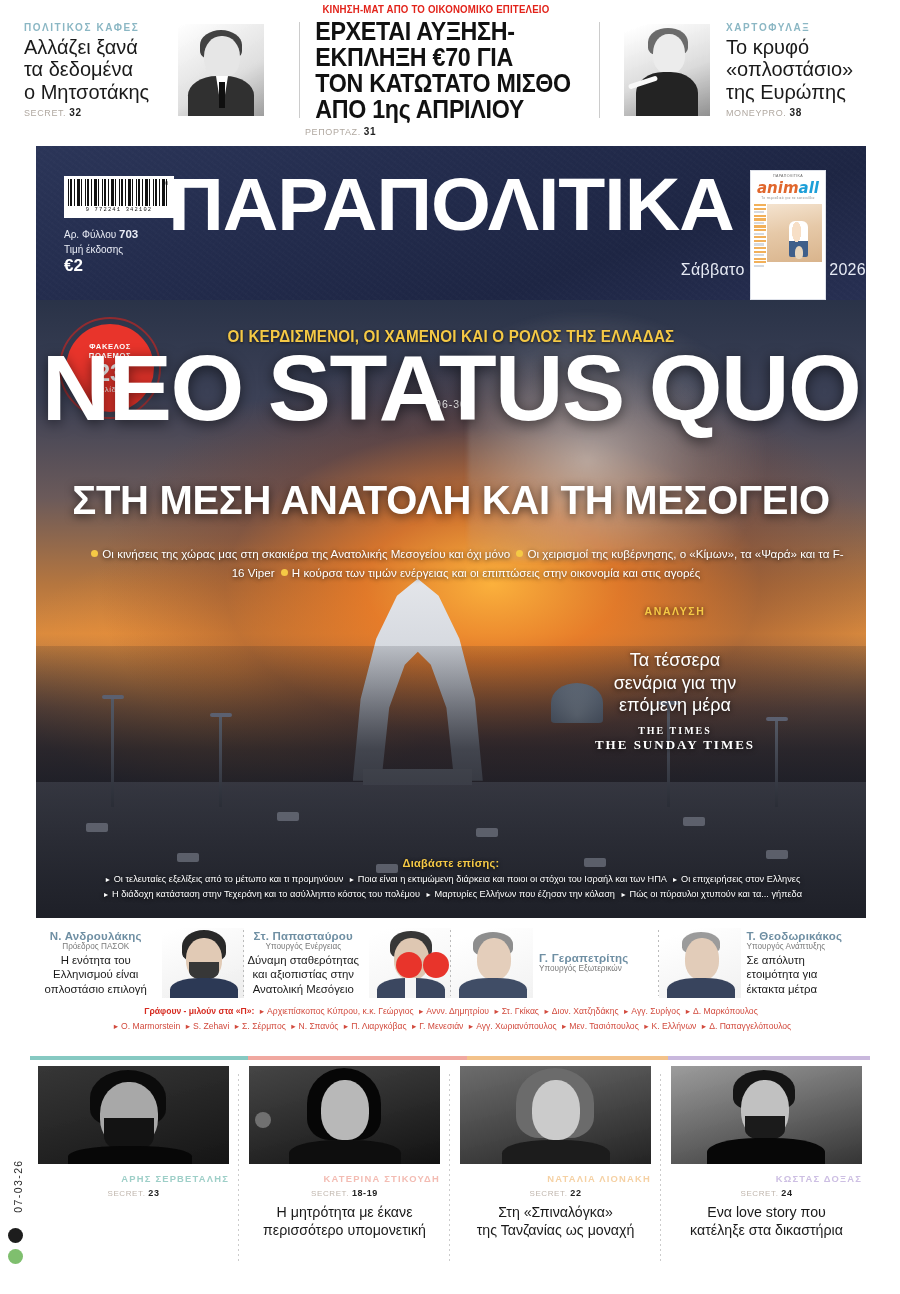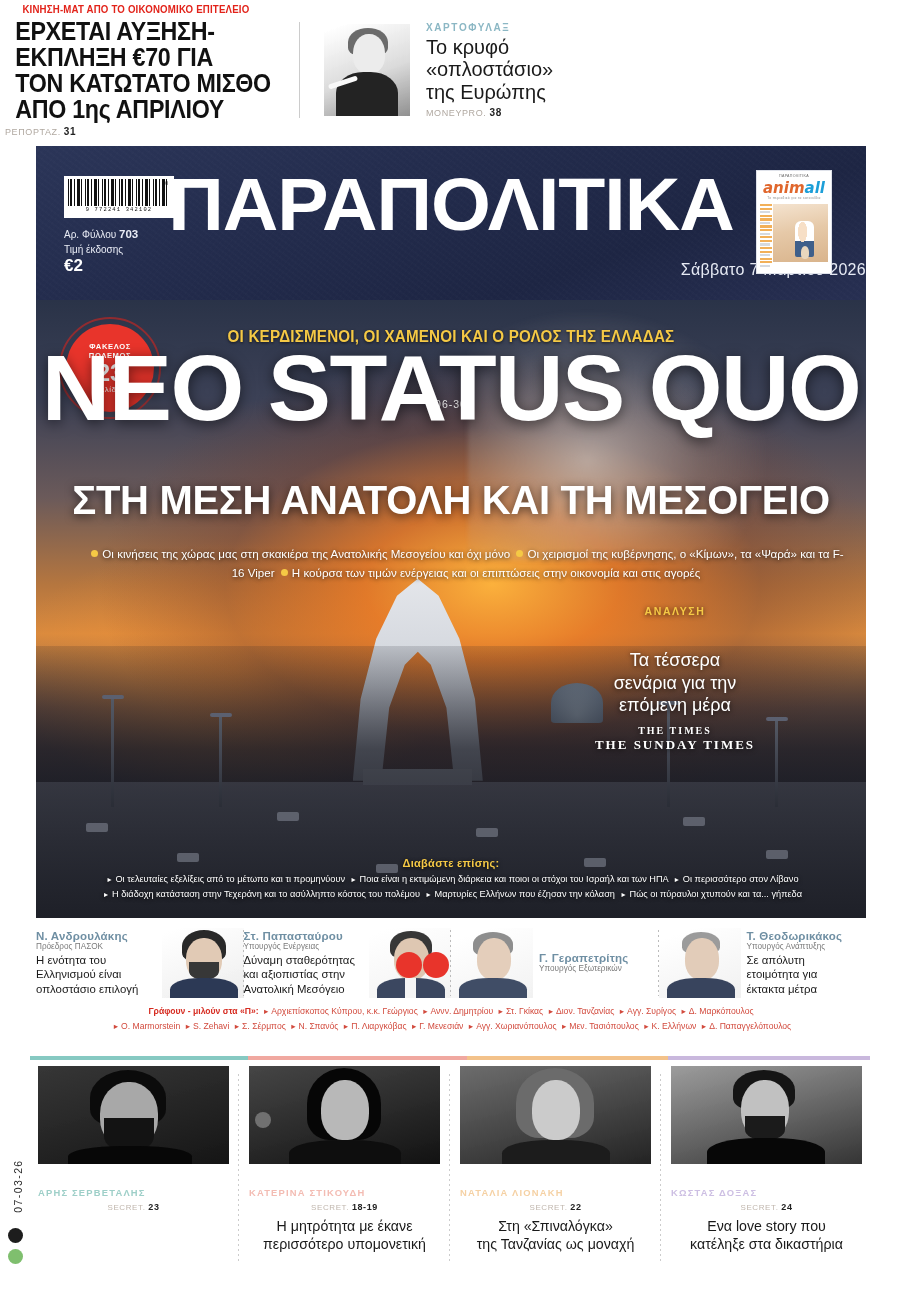--- a/index.html
+++ b/index.html
@@ -54,21 +54,21 @@
   .mh-issue b { font-size:11.5px; }
   .mh-price { position:absolute; left:28px; top:110px; color:#fff; font-size:17px; font-weight:700; }
 
   .logo { position:absolute; left:0; right:0; top:22px; text-align:center;
      font-family:"Liberation Sans Narrow","Liberation Sans",sans-serif;
      font-weight:700; font-size:74px; line-height:1; color:#fff;
      letter-spacing:-1px; transform:scaleX(1.04); }
   .mh-date { position:absolute; left:0; right:0; top:115px; text-align:right;
      color:#e6eaf4; font-size:16px; letter-spacing:.3px; }
 
-  .animall { position:absolute; right:34px; top:24px; width:76px; height:104px;
+  .animall { position:absolute; right:40px; top:24px; width:76px; height:130px;
      background:#fff; border:1px solid #dfe2ea; overflow:hidden; }
   .am-top { font-size:3.6px; text-align:center; color:#666; padding-top:3px; letter-spacing:.3px;}
   .am-logo { text-align:center; font-size:15px; font-weight:700; color:#e0672d; line-height:1;
      margin-top:3px; font-style:italic; font-family:"DejaVu Sans",sans-serif; }
   .am-logo .all { color:#1d9fd8; }
   .am-sub { text-align:center; font-size:3.2px; color:#888; letter-spacing:.4px; }
   .am-body { position:relative; height:62px; margin-top:2px; }
   .am-photo { position:absolute; left:16px; top:2px; right:3px; bottom:2px;
      background:linear-gradient(170deg,#f4e3cf,#e6c9a8 45%,#d9b48c); }
   .am-col { position:absolute; left:3px; top:2px; width:12px; bottom:2px; }
@@ -150,21 +150,21 @@
 
   
   .quotes { position:absolute; left:36px; top:924px; width:830px; height:78px; display:flex; }
   .q-cell { flex:1; display:flex; align-items:center; position:relative; }
   .q-sep { position:absolute; right:0; top:6px; width:1px; height:66px;
      background:repeating-linear-gradient(180deg,#bbb 0 2px,transparent 2px 5px); }
   .q-txt { flex:1; text-align:right; padding-right:6px; }
   .q-name { color:#6f8fa3; font-size:11.5px; font-weight:700; letter-spacing:.2px; }
   .q-role { color:#7b7b7b; font-size:8.2px; margin-bottom:2px; }
   .q-quote { color:#1a1a1a; font-size:11.4px; line-height:1.28; }
-  .q-cell.l .q-txt { text-align:left; }
+  .q-cell.l .q-txt { text-align:center; }
   .q-cell.r .q-txt { text-align:left; padding-left:6px; padding-right:0; }
   .q-photo { width:82px; height:70px; overflow:hidden; position:relative;
      background:#eceff2; filter:grayscale(.15) contrast(1.05); }
 
   .redcircles { position:absolute; left:396px; top:952px; width:56px; height:26px; }
   .redcircles i { position:absolute; width:26px; height:26px; border-radius:50%; background:#e8342b; }
   .redcircles i:nth-child(2){ left:27px; }
 
   
   .contrib { position:absolute; left:36px; top:1004px; width:830px; text-align:center;
@@ -175,21 +175,21 @@
   
   .botrule { position:absolute; left:30px; top:1056px; width:840px; height:4px;
      background:linear-gradient(90deg,#86c9c2 0%,#86c9c2 26%,#f0a8a0 26%,#f0a8a0 52%,#f3c28a 52%,#f3c28a 76%,#c9b8dd 76%,#c9b8dd 100%); }
 
   .cards { position:absolute; left:28px; top:1066px; width:844px; height:216px; display:flex; }
   .card { flex:1; position:relative; padding:0 10px; }
   .card-sep { position:absolute; right:0; top:8px; width:1px; height:190px;
      background:repeating-linear-gradient(180deg,#ccc 0 2px,transparent 2px 5px); }
   .card-photo { width:100%; height:98px; overflow:hidden; position:relative; background:#e2e2e2;
      filter:grayscale(1) contrast(1.08); }
-  .card-name { text-align:left; font-size:9.4px; font-weight:700; letter-spacing:1.2px; margin-top:23px; }
+  .card-name { text-align:right; font-size:9.4px; font-weight:700; letter-spacing:1.2px; margin-top:9px; }
   .card-ref { text-align:center; font-size:8px; color:#c0b6ad; letter-spacing:.6px; margin-top:4px; }
   .card-ref b { color:#222; font-size:9px; font-weight:700; }
   .card-title { text-align:center; font-size:14.2px; line-height:1.26; color:#1a1a1a; margin-top:6px; }
 
   
   .stamp { position:absolute; left:6px; top:1150px; width:22px; height:130px; }
   .stamp-txt { position:absolute; left:-28px; top:30px; width:80px; text-align:center;
      transform:rotate(-90deg); font-size:10.5px; letter-spacing:1.4px; color:#2a2a2a; }
   .stamp-d1 { position:absolute; left:2px; top:78px; width:15px; height:15px; border-radius:50%; background:#1d1d1d; }
   .stamp-d2 { position:absolute; left:2px; top:99px; width:15px; height:15px; border-radius:50%; background:#7fbf6e; }
@@ -200,20 +200,41 @@
   .p-body { position:absolute; border-radius:44% 44% 0 0; }
   .p-hair { position:absolute; border-radius:50% 50% 30% 30%; }
 </style>
 </head>
 <body>
 
 <div class="page">
 
   <div class="topstrip">
 
+    <div class="ts-cell" style="width:300px; padding-left:24px;">
+      <div class="ts-text" style="width:140px;">
+        <div class="ts-kicker">ΠΟΛΙΤΙΚΟΣ ΚΑΦΕΣ</div>
+        <div class="ts-title" style="white-space:pre-line;">Αλλάζει ξανά
+τα δεδομένα
+ο Μητσοτάκης</div>
+        <div class="ts-ref">
+          <span>SECRET.</span>
+          <b>32</b>
+        </div>
+      </div>
+      <div class="ts-photo" style="margin-left:14px;">
+        <div class="bg" style="background:linear-gradient(150deg,#efefef,#d2d2d2 60%,#9a9a9a);"></div>
+        <div class="p-hair" style="left:22px;top:6px;width:42px;height:30px;background:#4a4a4a;"></div>
+        <div class="p-head" style="left:26px;top:12px;width:36px;height:42px;background:#d9d9d9;"></div>
+        <div class="p-body" style="left:10px;top:52px;width:66px;height:44px;background:#3a3a3a;"></div>
+        <div style="position:absolute;left:38px;top:52px;width:12px;height:30px;background:#f2f2f2;clip-path:polygon(0 0,100% 0,60% 100%,40% 100%);"></div>
+        <div style="position:absolute;left:41px;top:58px;width:6px;height:26px;background:#1e1e1e;"></div>
+      </div>
+      <div class="ts-divider" style="right:0;"></div>
+    </div>
 
     <div class="ts-cell ts-center" style="width:300px; justify-content:center;">
       <div class="ts-text" style="width:290px;">
         <div class="ts-kicker red">ΚΙΝΗΣΗ-ΜΑΤ ΑΠΟ ΤΟ ΟΙΚΟΝΟΜΙΚΟ ΕΠΙΤΕΛΕΙΟ</div>
         <div class="ts-title" style="white-space:pre-line;">ΕΡΧΕΤΑΙ ΑΥΞΗΣΗ-ΕΚΠΛΗΞΗ €70 ΓΙΑ
 ΤΟΝ ΚΑΤΩΤΑΤΟ ΜΙΣΘΟ ΑΠΟ 1ης ΑΠΡΙΛΙΟΥ</div>
         <div class="ts-ref">
           <span>ΡΕΠΟΡΤΑΖ.</span>
           <b>31</b>
         </div>
@@ -352,21 +373,21 @@
         <div><span>THE TIMES</span></div>
         <div style="font-size:13px;"><span>THE SUNDAY TIMES</span></div>
       </div>
     </div>
 
     <div class="also">
       <div class="also-t">Διαβάστε επίσης:</div>
       <div class="also-l">
         <span class="arw">▸</span><span>Οι τελευταίες εξελίξεις από το μέτωπο και τι προμηνύουν</span>
         <span class="arw">▸</span><span>Ποια είναι η εκτιμώμενη διάρκεια και ποιοι οι στόχοι του Ισραήλ και των ΗΠΑ</span>
-        <span class="arw">▸</span><span>Οι περισσότερο στον Λίβανο</span>
+        <span class="arw">▸</span><span>Οι επιχειρήσεις στον Ελληνες</span>
       </div>
       <div class="also-l">
         <span class="arw">▸</span><span>Η διάδοχη κατάσταση στην Τεχεράνη και το ασύλληπτο κόστος του πολέμου</span>
         <span class="arw">▸</span><span>Μαρτυρίες Ελλήνων που έζησαν την κόλαση</span>
         <span class="arw">▸</span><span>Πώς οι πύραυλοι χτυπούν και τα... γήπεδα</span>
       </div>
     </div>
   </div>
 
   <div class="quotes">
@@ -442,21 +463,21 @@
       <i></i>
       <i></i>
     </div>
 
   <div class="contrib">
     <div>
       <b>Γράφουν - μιλούν στα «Π»:</b>
       <span class="sep">▸</span><span>Αρχιεπίσκοπος Κύπρου, κ.κ. Γεώργιος</span>
       <span class="sep">▸</span><span>Αννν. Δημητρίου</span>
       <span class="sep">▸</span><span>Στ. Γκίκας</span>
-      <span class="sep">▸</span><span>Διον. Τανζανίας</span>
+      <span class="sep">▸</span><span>Διον. Χατζηδάκης</span>
       <span class="sep">▸</span><span>Αγγ. Συρίγος</span>
       <span class="sep">▸</span><span>Δ. Μαρκόπουλος</span>
     </div>
     <div>
       <span class="sep">▸</span><span>O. Marmorstein</span>
       <span class="sep">▸</span><span>S. Zehavi</span>
       <span class="sep">▸</span><span>Σ. Σέρμπος</span>
       <span class="sep">▸</span><span>Ν. Σπανός</span>
       <span class="sep">▸</span><span>Π. Λιαργκόβας</span>
       <span class="sep">▸</span><span>Γ. Μενεσιάν</span>

